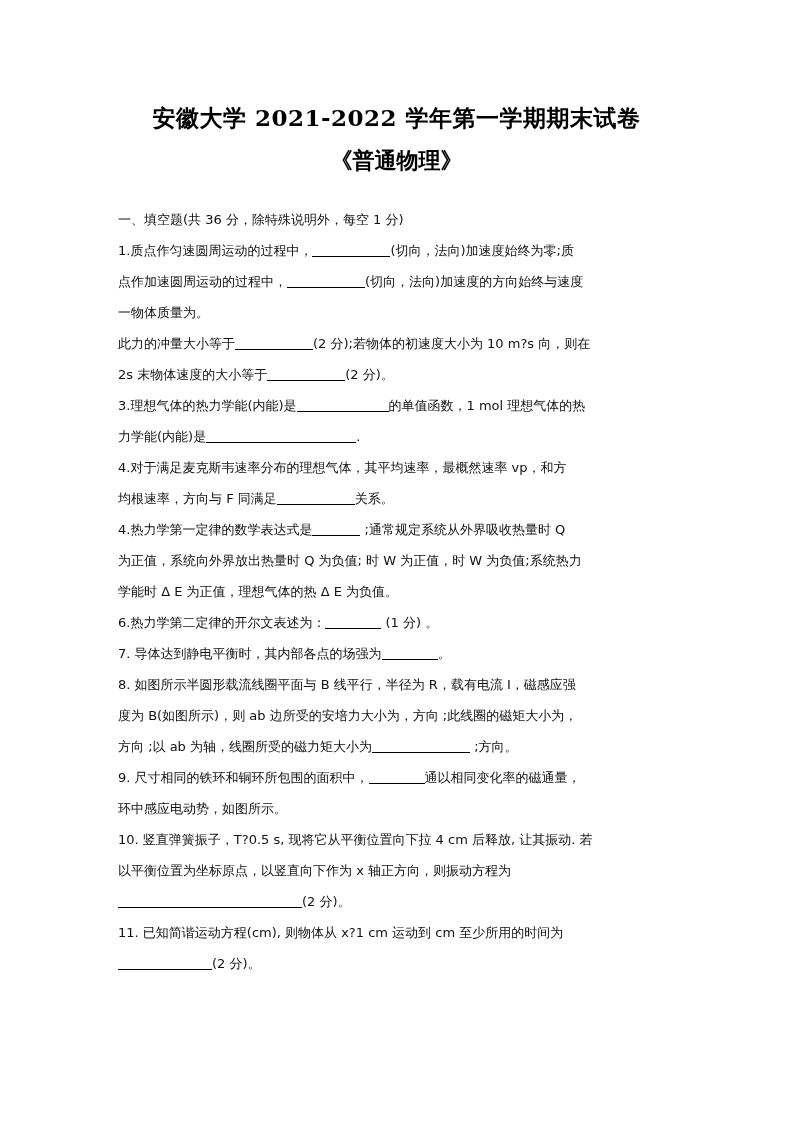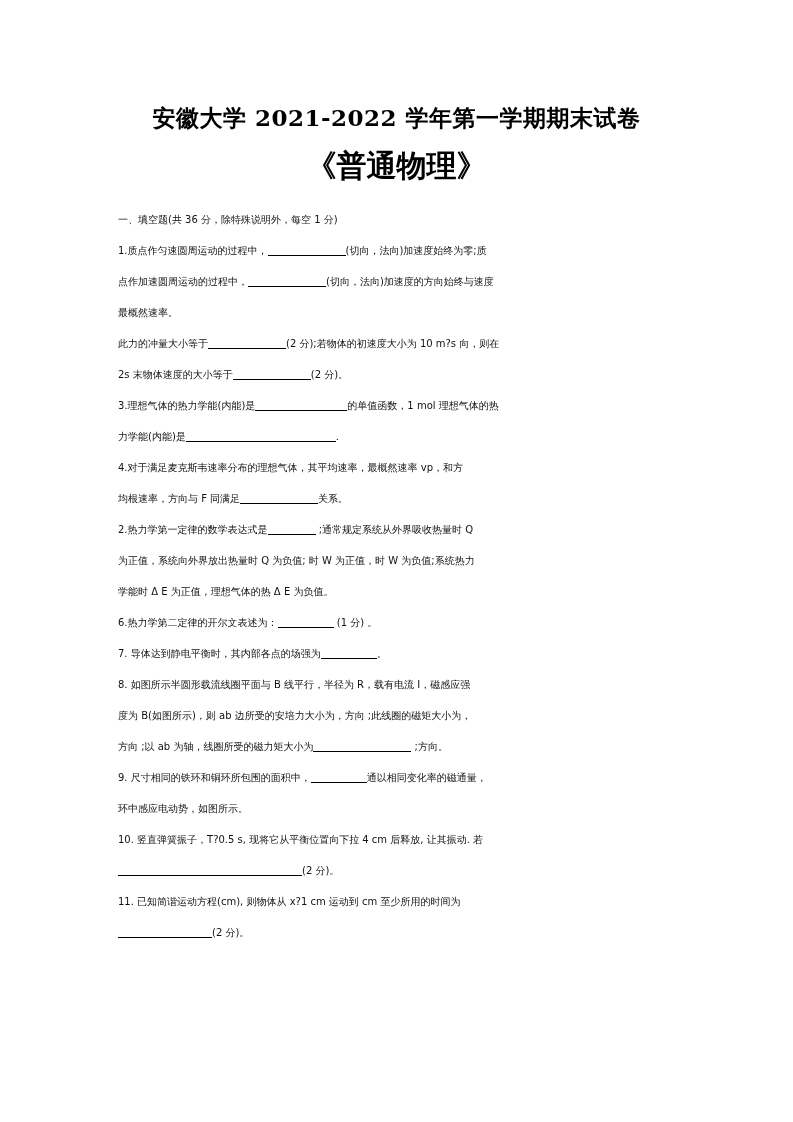--- a/index.html
+++ b/index.html
@@ -1,42 +1,42 @@
 <!DOCTYPE html>
 <html><head>
   <meta charset="utf-8">
   <style>
     html, body { margin: 0; padding: 0; background: #ffffff; }
     body { width: 793px; height: 1122px; position: relative; overflow: hidden;
            font-family: "DejaVu Sans", "Liberation Sans", sans-serif; color: #111; }
     .title { position: absolute; left: 0; width: 793px; text-align: center;
              font-family: "DejaVu Serif", "Liberation Serif", serif; font-weight: bold; color: #000; }
     .title1 { top: 103px; font-size: 23px; letter-spacing: 0.5px; }
-    .title2 { top: 146px; font-size: 30px; }
-    .body { position: absolute; left: 118px; top: 204px; width: 558px; font-size: 10px; line-height: 31px; }
+    .title2 { top: 146px; font-size: 22px; }
+    .body { position: absolute; left: 118px; top: 204px; width: 558px; font-size: 13px; line-height: 31px; }
     .line { white-space: nowrap; height: 31px; overflow: visible; }
     .blank { display: inline-block; border-bottom: 1.2px solid #000; height: 15px; vertical-align: -2px; }
   </style>
 </head>
 <body>
 
 <div class="title title1">安徽大学 2021-2022 学年第一学期期末试卷</div>
 <div class="title title2">《普通物理》</div>
 
 <div class="body">
   <div class="line">一、填空题(共 36 分，除特殊说明外，每空 1 分)</div>
 
   <div class="line">
     <span>1.质点作匀速圆周运动的过程中，</span><span class="blank" style="width:78px"></span><span>(切向，法向)加速度始终为零;质</span>
   </div>
   <div class="line">
     <span>点作加速圆周运动的过程中，</span><span class="blank" style="width:78px"></span><span>(切向，法向)加速度的方向始终与速度</span>
   </div>
   <div class="line">
-    <span>最概然速率。</span>
+    <span>一物体质量为。</span>
   </div>
 
   <div class="line">
     <span>此力的冲量大小等于</span><span class="blank" style="width:78px"></span><span>(2 分);若物体的初速度大小为 10 m?s 向，则在</span>
   </div>
   <div class="line">
     <span>2s 末物体速度的大小等于</span><span class="blank" style="width:78px"></span><span>(2 分)。</span>
   </div>
 
   <div class="line">
@@ -47,21 +47,21 @@
   </div>
 
   <div class="line">
     <span>4.对于满足麦克斯韦速率分布的理想气体，其平均速率，最概然速率  vp，和方</span>
   </div>
   <div class="line">
     <span>均根速率，方向与 F 同满足</span><span class="blank" style="width:78px"></span><span>关系。</span>
   </div>
 
   <div class="line">
-    <span>2.热力学第一定律的数学表达式是</span><span class="blank" style="width:48px"></span><span> ;通常规定系统从外界吸收热量时 Q</span>
+    <span>4.热力学第一定律的数学表达式是</span><span class="blank" style="width:48px"></span><span> ;通常规定系统从外界吸收热量时 Q</span>
   </div>
   <div class="line">
     <span>为正值，系统向外界放出热量时 Q 为负值; 时 W 为正值，时 W 为负值;系统热力</span>
   </div>
   <div class="line">
     <span>学能时 Δ E 为正值，理想气体的热 Δ E 为负值。</span>
   </div>
 
   <div class="line">
     <span>6.热力学第二定律的开尔文表述为：</span><span class="blank" style="width:56px"></span><span> (1 分) 。</span>
@@ -85,20 +85,23 @@
     <span>9. 尺寸相同的铁环和铜环所包围的面积中，</span><span class="blank" style="width:56px"></span><span>通以相同变化率的磁通量，</span>
   </div>
   <div class="line">
     <span>环中感应电动势，如图所示。</span>
   </div>
 
   <div class="line">
     <span>10. 竖直弹簧振子，T?0.5 s, 现将它从平衡位置向下拉 4 cm 后释放, 让其振动. 若</span>
   </div>
   <div class="line">
+    <span>以平衡位置为坐标原点，以竖直向下作为 x 轴正方向，则振动方程为</span>
+  </div>
+  <div class="line">
     <span></span><span class="blank" style="width:184px"></span><span>(2 分)。</span>
   </div>
 
   <div class="line">
     <span>11. 已知简谐运动方程(cm), 则物体从 x?1 cm 运动到 cm 至少所用的时间为</span>
   </div>
   <div class="line">
     <span></span><span class="blank" style="width:94px"></span><span>(2 分)。</span>
   </div>
 </div>

